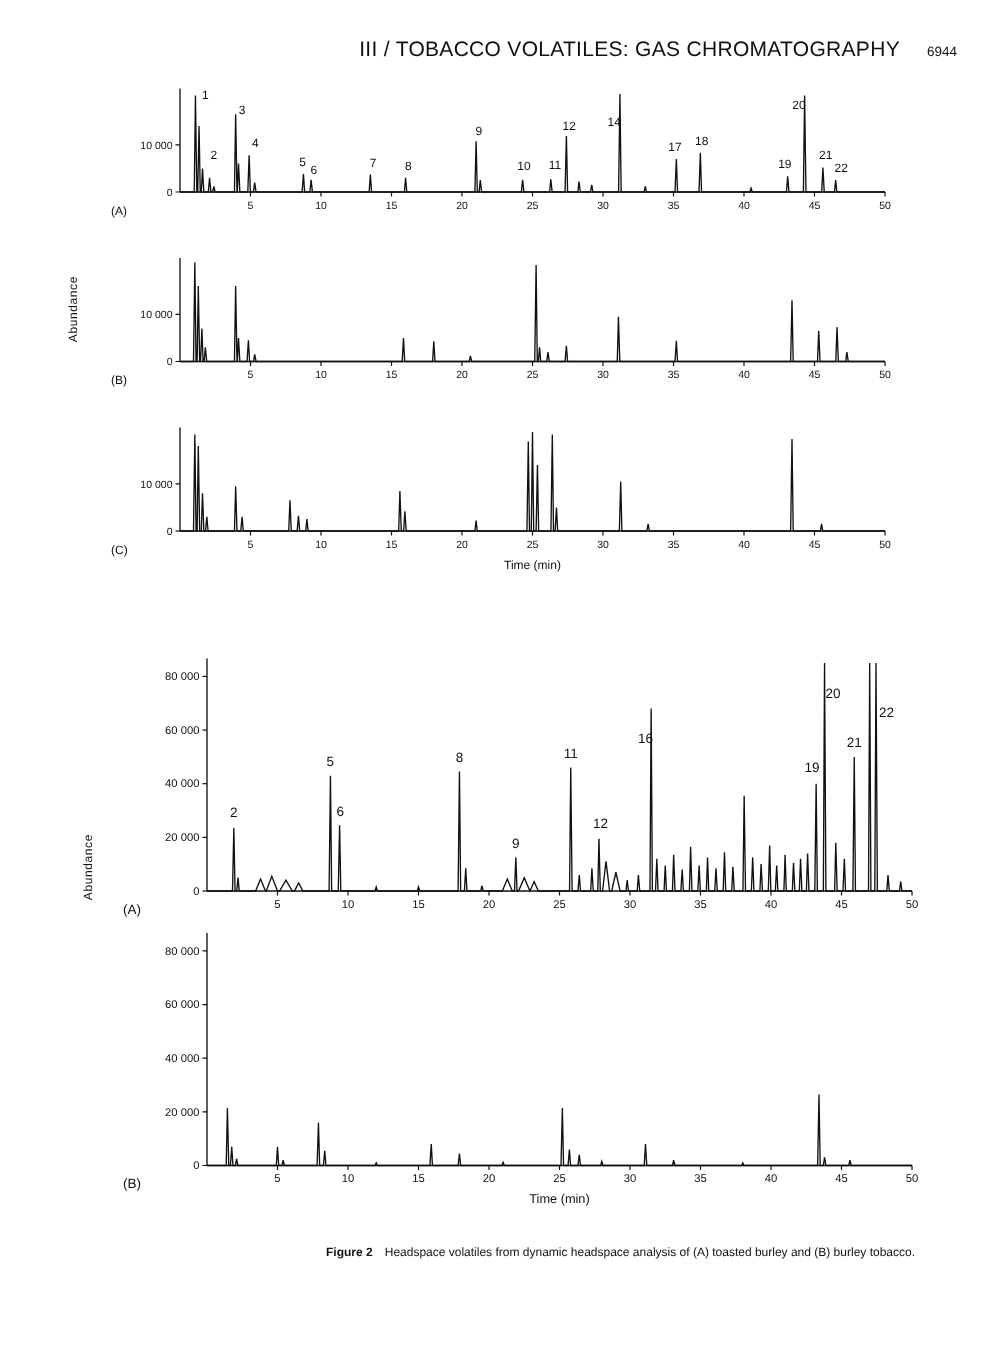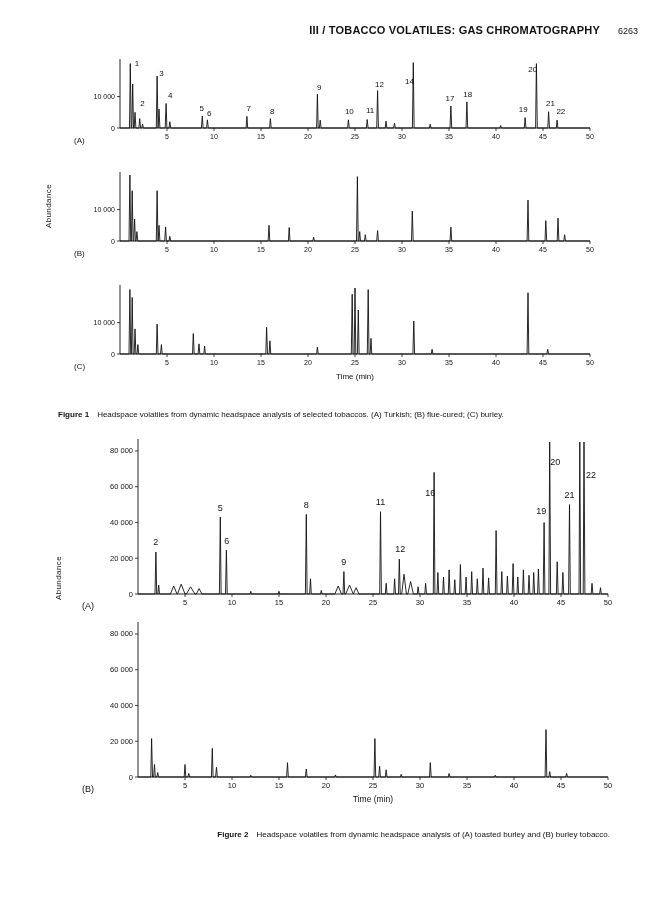--- a/index.html
+++ b/index.html
@@ -4,21 +4,21 @@
 <style>
   html,body{margin:0;padding:0;background:#e8e8e8;}
   .page{
     position:relative;width:668px;height:900px;background:#ffffff;
     font-family:"Liberation Sans",sans-serif;color:#111;overflow:hidden;
     box-shadow:0 0 4px rgba(0,0,0,.25);
   }
   .header{
     position:absolute;top:24px;right:30px;display:flex;align-items:baseline;gap:18px;
   }
-  .htitle{font-size:11px;font-weight:bold;letter-spacing:.2px;}
+  .htitle{font-size:14px;font-weight:normal;letter-spacing:.2px;}
   .hpage{font-size:9px;}
   .figure{position:absolute;}
   .fig1{left:42px;top:56px;width:580px;height:350px;}
   .fig2{left:50px;top:434px;width:600px;height:392px;}
   .panel{position:absolute;display:block;}
   .ylab{
     position:absolute;font-size:8px;letter-spacing:.4px;
     writing-mode:vertical-rl;transform:rotate(180deg);
   }
   .fig1 .ylab{left:2px;top:128px;}
@@ -31,21 +31,21 @@
   .cap2{top:829px;text-align:right;}
   svg text{font-family:"Liberation Sans",sans-serif;fill:#111;}
 </style>
 </head>
 <body>
 
 <div class="page">
 
   <div class="header">
     <span class="htitle">III / TOBACCO VOLATILES: GAS CHROMATOGRAPHY</span>
-    <span class="hpage">6263</span>
+    <span class="hpage">6944</span>
   </div>
 
   <div class="figure fig1">
     <div class="ylab">Abundance</div>
     <svg class="panel" style="left:20px;top:0" viewBox="0 0 545 100" width="545" height="100">
         <line x1="58" y1="72" x2="528" y2="72" stroke="#111" stroke-width="0.9"></line>
         <line x1="58" y1="3" x2="58" y2="72" stroke="#111" stroke-width="0.9"></line>
         <line x1="105" y1="72" x2="105" y2="75" stroke="#111" stroke-width="0.8"></line>
         <text x="105" y="83" text-anchor="middle" font-size="7">5</text>
         <line x1="152" y1="72" x2="152" y2="75" stroke="#111" stroke-width="0.8"></line>
@@ -148,23 +148,20 @@
         <line x1="55" y1="72" x2="58" y2="72" stroke="#111" stroke-width="0.8"></line>
         <text x="53" y="74.5" text-anchor="end" font-size="7">0</text>
         <line x1="55" y1="40.57142857142857" x2="58" y2="40.57142857142857" stroke="#111" stroke-width="0.8"></line>
         <text x="53" y="43.07142857142857" text-anchor="end" font-size="7">10 000</text>
         <path d="M58.0,72.0 L67.0,72.0 L67.9,7.6 L68.7,72.0 L69.4,72.0 L70.2,15.4 L71.1,72.0 L72.2,72.0 L73.0,46.9 L73.9,72.0 L75.0,72.0 L75.9,62.6 L76.7,72.0 L94.3,72.0 L95.1,42.1 L96.0,72.0 L98.5,72.0 L99.4,62.6 L100.2,72.0 L130.5,72.0 L131.3,51.6 L132.2,72.0 L136.1,72.0 L137.0,61.9 L137.8,72.0 L141.8,72.0 L142.6,64.1 L143.4,72.0 L203.8,72.0 L204.6,45.3 L205.5,72.0 L207.1,72.0 L207.9,58.8 L208.8,72.0 L254.6,72.0 L255.4,65.1 L256.2,72.0 L289.3,72.0 L290.2,12.3 L291.0,72.0 L292.2,72.0 L293.0,6.0 L293.8,72.0 L295.4,72.0 L296.3,28.0 L297.1,72.0 L305.3,72.0 L306.2,7.6 L307.0,72.0 L308.1,72.0 L309.0,56.3 L309.8,72.0 L350.9,72.0 L351.8,39.0 L352.6,72.0 L369.2,72.0 L370.1,67.3 L370.9,72.0 L465.1,72.0 L466.0,10.7 L466.8,72.0 L484.9,72.0 L485.7,67.3 L486.5,72.0 L528.0,72.0" fill="none" stroke="#111" stroke-width="0.9" stroke-linejoin="miter"></path>
         <text x="12" y="87" font-size="8">(C)</text>
         <text x="293" y="97" text-anchor="middle" font-size="8">Time (min)</text>
       </svg>
   </div>
 
-  <p class="caption cap1">
-    <b>Figure 1</b><span>Headspace volatiles from dynamic headspace analysis of selected tobaccos. (A) Turkish; (B) flue-cured; (C) burley.</span>
-  </p>
 
   <div class="figure fig2">
     <div class="ylab">Abundance</div>
     <svg class="panel" style="left:20px;top:0" viewBox="0 0 560 180" width="560" height="180">
         <line x1="68" y1="160" x2="538" y2="160" stroke="#111" stroke-width="0.9"></line>
         <line x1="68" y1="5" x2="68" y2="160" stroke="#111" stroke-width="0.9"></line>
         <line x1="115" y1="160" x2="115" y2="163" stroke="#111" stroke-width="0.8"></line>
         <text x="115" y="171" text-anchor="middle" font-size="7.5">5</text>
         <line x1="162" y1="160" x2="162" y2="163" stroke="#111" stroke-width="0.8"></line>
         <text x="162" y="171" text-anchor="middle" font-size="7.5">10</text>

